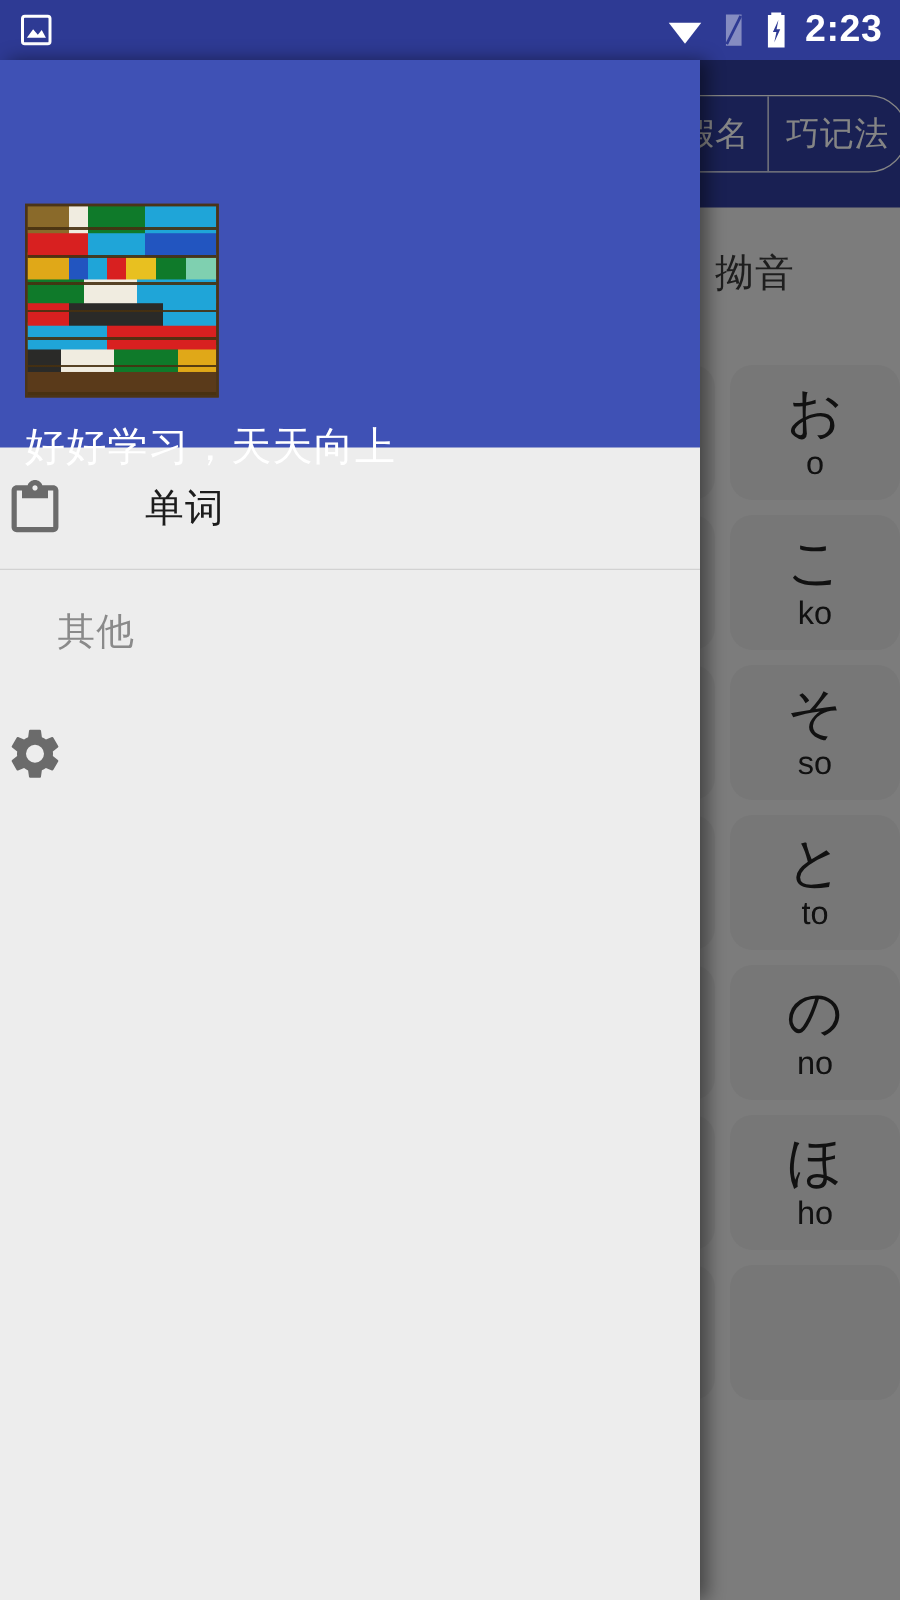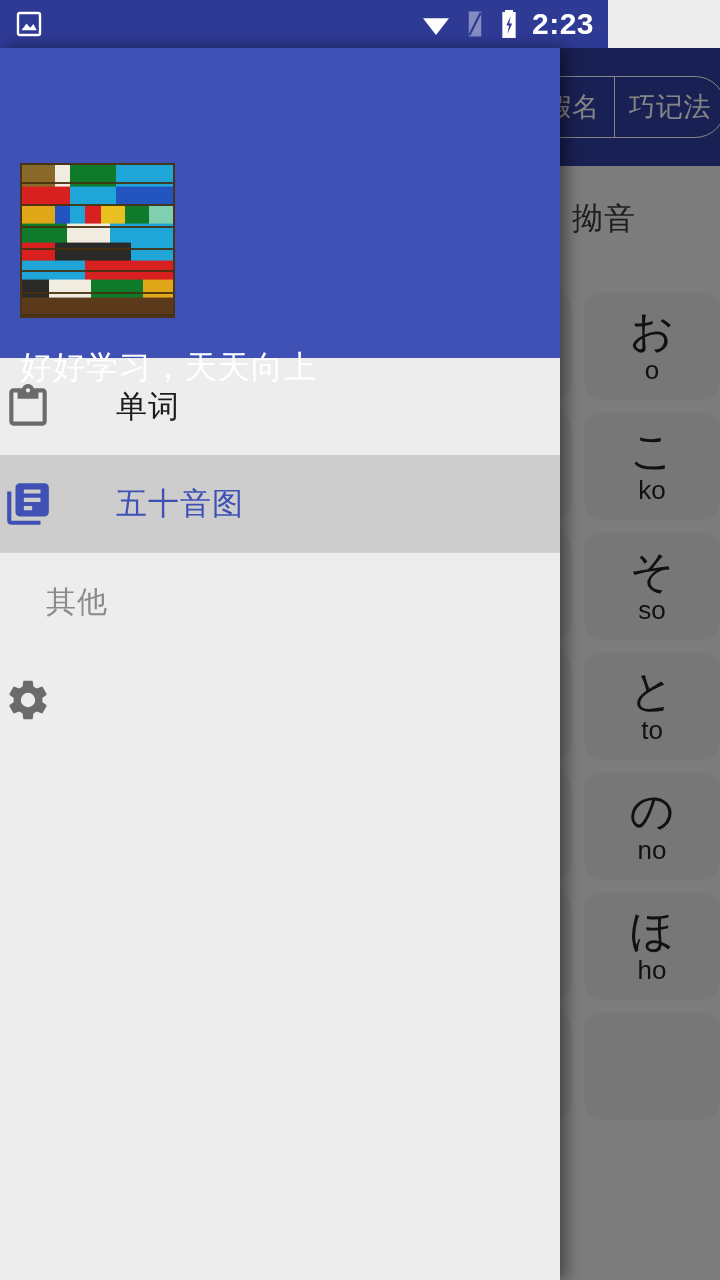--- a/index.html
+++ b/index.html
@@ -58,21 +58,21 @@
 
   
   #scrim {
     position:absolute; left:560px; top:48px; right:0; bottom:0;
     background:rgba(0,0,0,0.48);
     pointer-events:auto;
   }
 
   
   #statusbar {
-    position:absolute; left:0; top:0; width:608px; height:48px;
+    position:absolute; left:0; top:0; width:720px; height:48px;
     background:#2e3a94; z-index:40;
     display:flex; align-items:center; padding:0 14px;
   }
   #status-left { display:flex; align-items:center; gap:10px; }
   #status-right {
     margin-left:auto; display:flex; align-items:center; gap:12px;
   }
   #clock { font-size:30px; color:#fff; font-weight:bold; letter-spacing:0.5px; }
 
   
@@ -100,21 +100,21 @@
     background-size:100% 14.3%;
     background-position:0 0,0 14.3%,0 28.6%,0 42.9%,0 57.2%,0 71.5%,0 85.8%;
     background-repeat:no-repeat;
     border:2px solid #4a3418;
   }
   #brand-image-grout {
     position:absolute; inset:0;
     background-image:repeating-linear-gradient(0deg,rgba(70,48,16,0.9) 0 2px,transparent 2px 22px);
   }
   #drawer-title {
-    position:absolute; left:20px; top:298px;
+    position:absolute; left:20px; top:288px;
     font-size:32px; color:#ffffff; letter-spacing:1px;
   }
 
   #drawer-menu { flex:1 1 auto; background:#ededed; }
   .nav-item {
     height:97px; display:flex; align-items:center;
     cursor:pointer;
   }
   .nav-item.selected { background:#cdcdcd; }
   .nav-icon {
@@ -258,29 +258,20 @@
 
       <div class="nav-item">
         <span class="nav-icon">
           <svg width="50" height="50" viewBox="0 0 24 24">
             <path d="M19 3h-4.18C14.4 1.84 13.3 1 12 1s-2.4.84-2.82 2H5c-1.1 0-2 .9-2 2v14c0 1.1.9 2 2 2h14c1.1 0 2-.9 2-2V5c0-1.1-.9-2-2-2zm-7 0c.55 0 1 .45 1 1s-.45 1-1 1-1-.45-1-1 .45-1 1-1zm7 16H5V5h2v3h10V5h2v14z" fill="#6b6b6b"></path>
           </svg>
         </span>
         <span class="nav-label">单词</span>
       </div>
 
-      <div class="nav-item selected">
-        <span class="nav-icon">
-          <svg width="50" height="50" viewBox="0 0 24 24">
-            <path d="M4 6H2v14c0 1.1.9 2 2 2h14v-2H4V6z" fill="#3f51b5"></path>
-            <path d="M20 2H8c-1.1 0-2 .9-2 2v12c0 1.1.9 2 2 2h12c1.1 0 2-.9 2-2V4c0-1.1-.9-2-2-2zm-2 9H10V9h8v2zm-4 4h-4v-2h4v2zm4-8H10V5h8v2z" fill="#3f51b5"></path>
-          </svg>
-        </span>
-        <span class="nav-label">五十音图</span>
-      </div>
 
 
       <div id="nav-divider"></div>
 
       <div id="section-label">其他</div>
 
       <div class="nav-item">
         <span class="nav-icon">
           <svg width="48" height="48" viewBox="0 0 24 24">
             <path d="M19.14 12.94c.04-.3.06-.61.06-.94 0-.32-.02-.64-.07-.94l2.03-1.58a.49.49 0 00.12-.61l-1.92-3.32a.49.49 0 00-.59-.22l-2.39.96a7.03 7.03 0 00-1.62-.94l-.36-2.54a.48.48 0 00-.48-.41h-3.84a.48.48 0 00-.47.41l-.36 2.54c-.59.24-1.13.57-1.62.94l-2.39-.96a.48.48 0 00-.59.22L2.74 8.87a.48.48 0 00.12.61l2.03 1.58c-.05.3-.09.63-.09.94s.02.64.07.94l-2.03 1.58a.49.49 0 00-.12.61l1.92 3.32c.12.22.37.29.59.22l2.39-.96c.5.38 1.03.7 1.62.94l.36 2.54c.05.24.24.41.48.41h3.84c.24 0 .44-.17.47-.41l.36-2.54c.59-.24 1.13-.56 1.62-.94l2.39.96c.22.08.47 0 .59-.22l1.92-3.32a.49.49 0 00-.12-.61l-2.01-1.58zM12 15.6A3.6 3.6 0 1112 8.4a3.6 3.6 0 010 7.2z" fill="#6b6b6b"></path>

